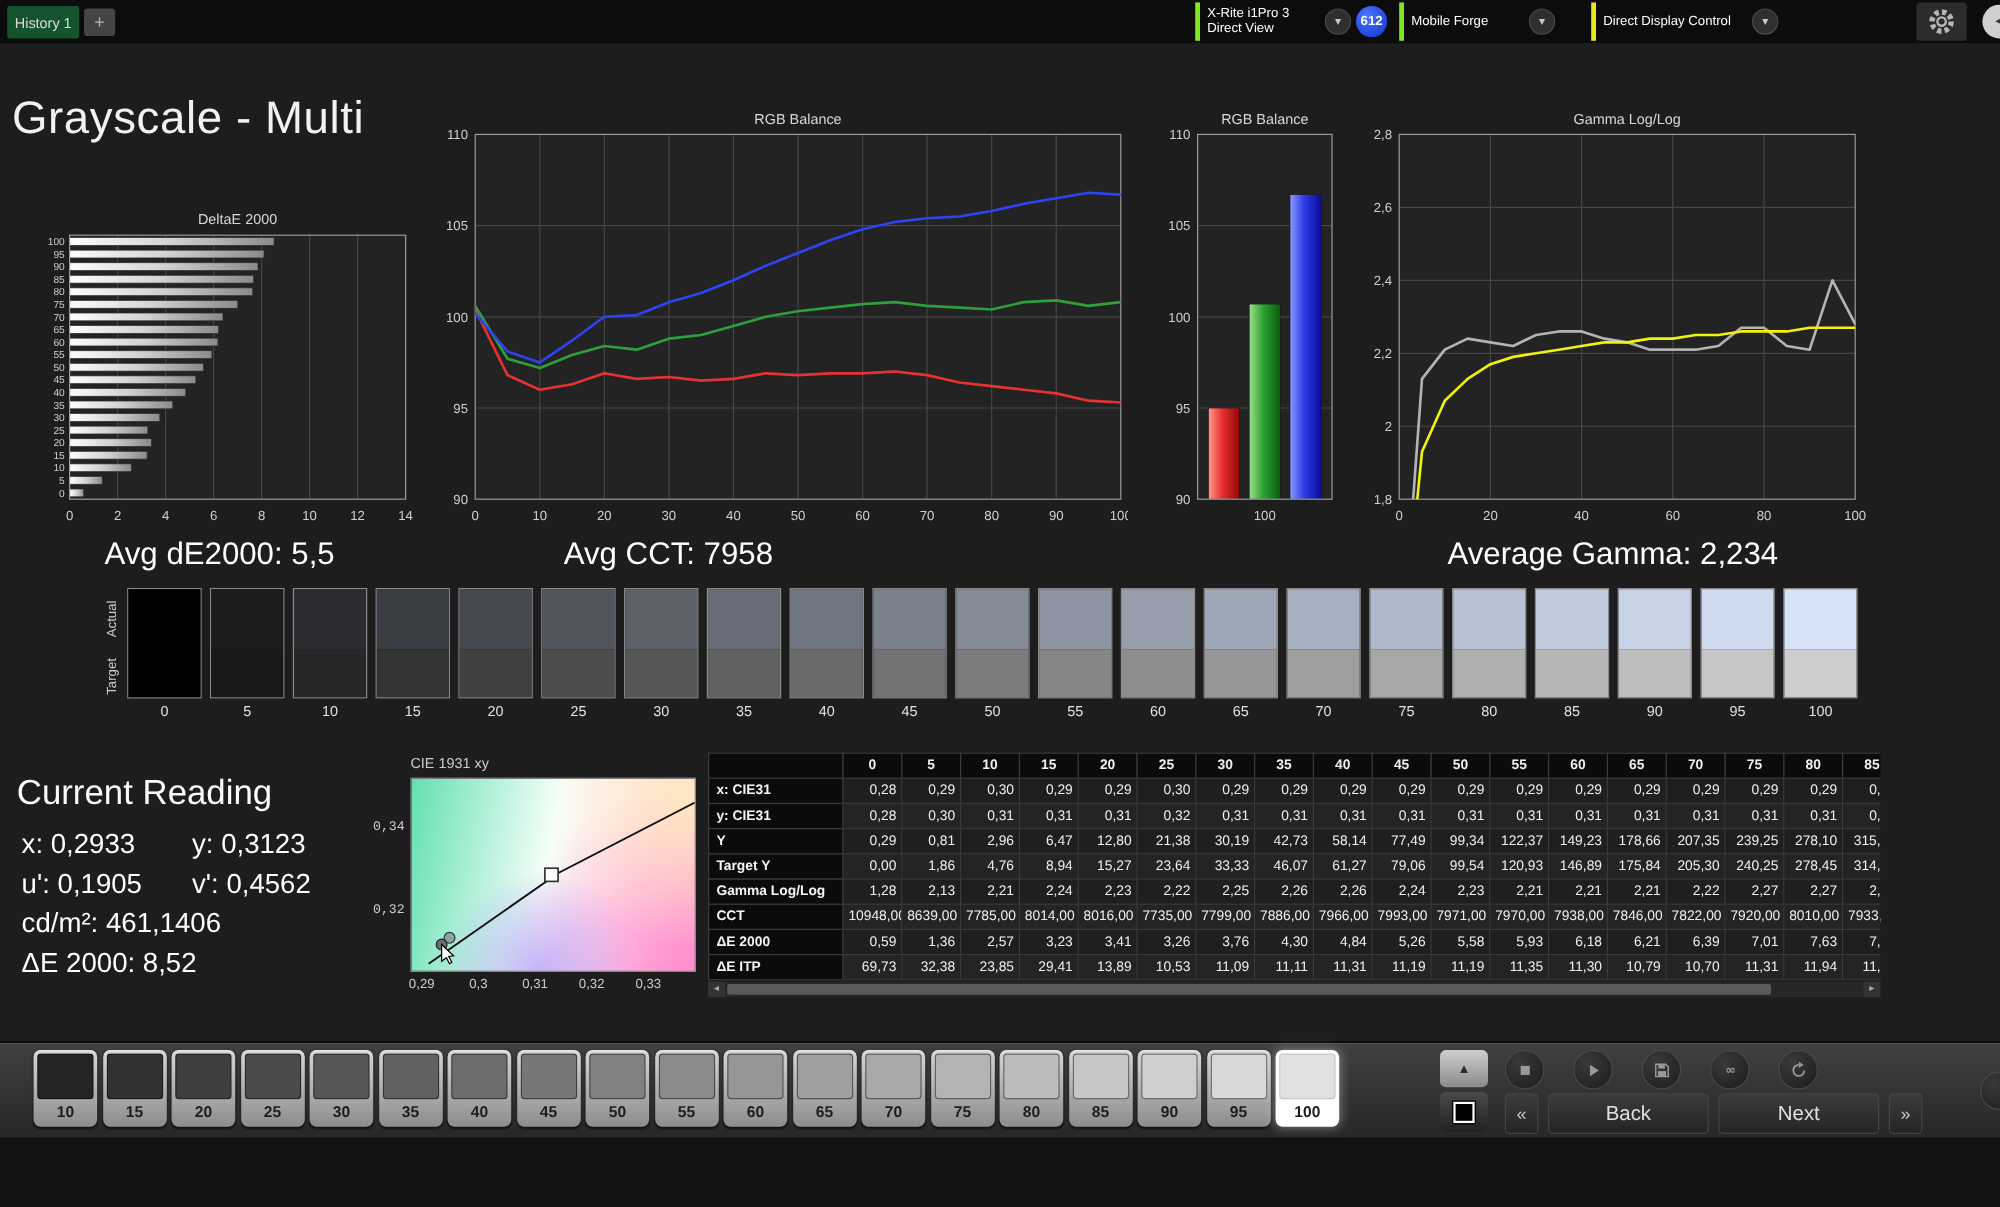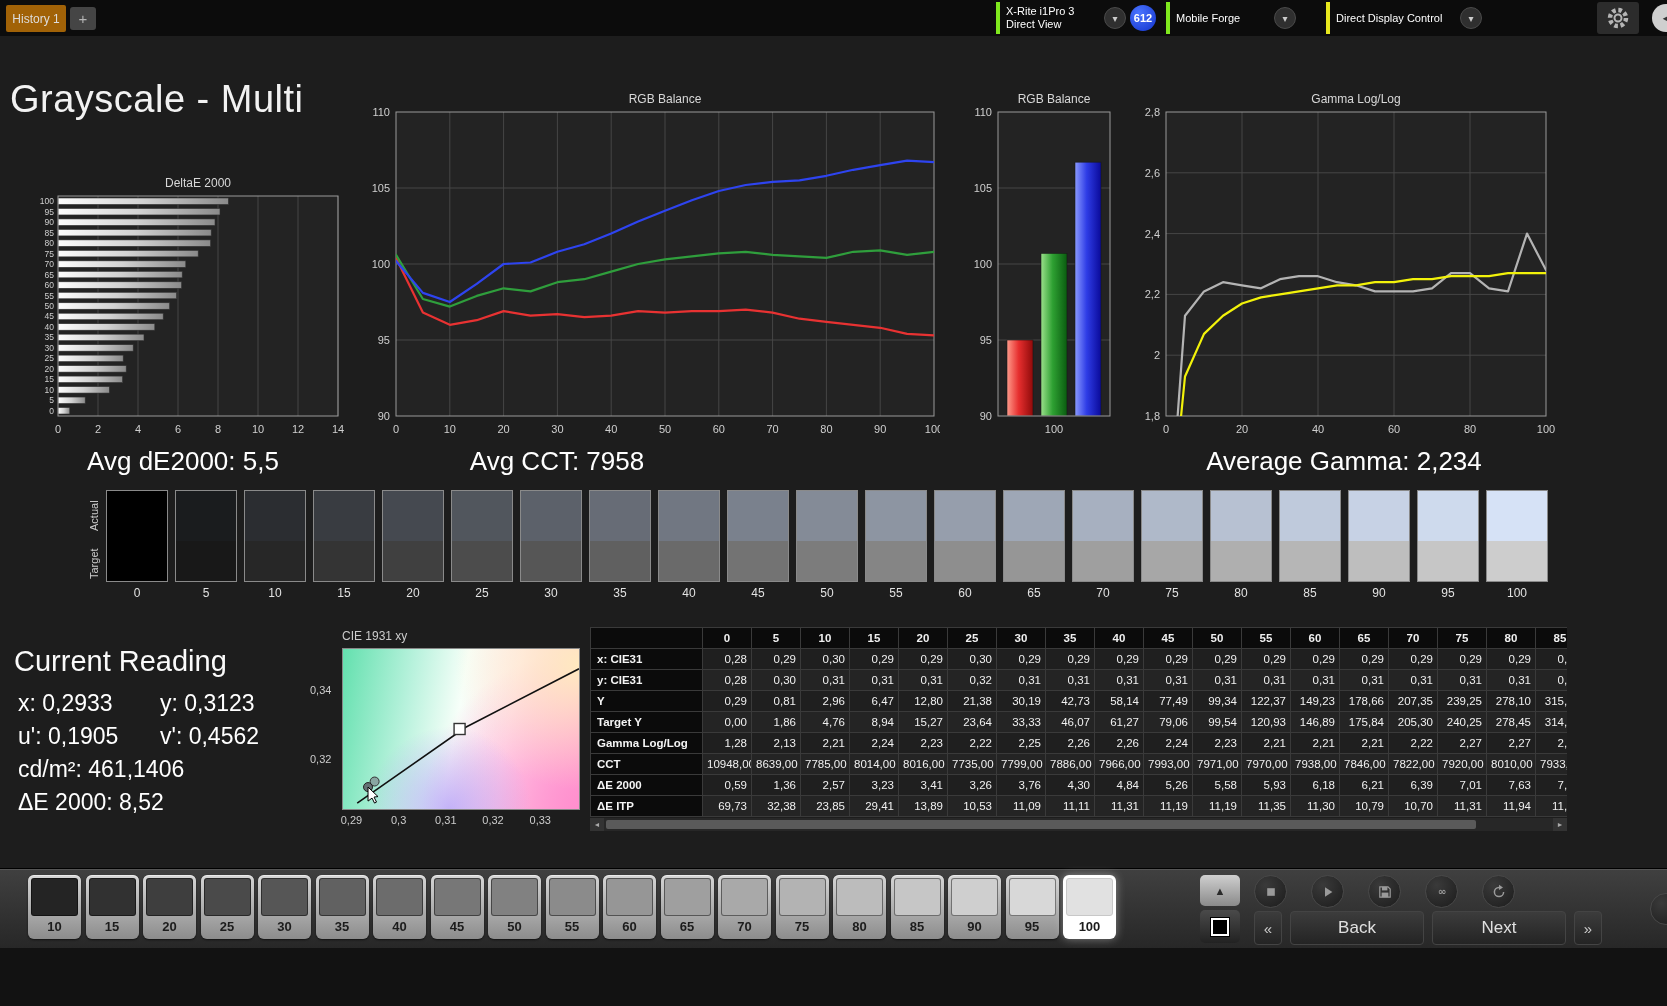--- a/index.html
+++ b/index.html
@@ -1,20 +1,20 @@
 <!DOCTYPE html>
 <html><head>
 <meta charset="utf-8">
 <style>
   html,body{margin:0;padding:0;background:#000;}
   .page{position:relative;width:1667px;height:1006px;background:#1d1d1d;overflow:hidden;
         font-family:"Liberation Sans",sans-serif;-webkit-font-smoothing:antialiased;}
   
   .topbar{position:absolute;left:0;top:0;width:1667px;height:36px;background:#0c0c0c;}
-  .history-tab{position:absolute;left:6px;top:5px;width:60px;height:27px;background:#a16207;color:#ddd;
+  .history-tab{position:absolute;left:6px;top:5px;width:60px;height:27px;background:#14532d;color:#ddd;
         font-size:12px;display:flex;align-items:center;justify-content:center;border-radius:2px;}
   .add-tab{position:absolute;left:70px;top:7px;width:26px;height:23px;background:#454545;color:#b5b5b5;
         font-size:15px;display:flex;align-items:center;justify-content:center;border-radius:3px;}
   .tb-group{position:absolute;top:2px;height:32px;display:flex;align-items:center;}
   .meter-group{left:996px;width:130px;}
   .source-group{left:1166px;width:130px;}
   .display-group{left:1326px;width:156px;}
   .tb-bar{width:4px;height:32px;margin-right:6px;flex:0 0 4px;}
   .bar-green{background:#80e81e;}
   .bar-yellow{background:#e8e81e;}
@@ -56,21 +56,21 @@
   
   .cie-panel{position:absolute;left:310px;top:625px;width:292px;height:212px;}
   .cie-title{position:absolute;left:32px;top:4px;width:236px;text-align:left;font-size:12px;color:#ccc;}
   .cie-plot{position:absolute;left:32px;top:23px;width:236px;height:160px;border:1px solid #888;
      background:
        radial-gradient(circle at 100% 10%, rgba(255,236,190,.95), rgba(255,236,190,0) 45%),
        radial-gradient(circle at 45% 100%, rgba(178,160,250,.75), rgba(178,160,250,0) 40%),
        radial-gradient(circle at 100% 100%, rgba(255,140,205,.9), rgba(255,140,205,0) 55%),
        linear-gradient(100deg,#63e0ae 0%,#b9f2dd 28%,#f7fff9 48%,#ffe9f3 68%,#ffb9dd 92%,#ffa8d4 100%);}
   .cie-plot svg{position:absolute;left:0;top:0;}
-  .cie-ylabels span{position:absolute;left:0;width:28px;text-align:left;font-size:11px;color:#ccc;}
+  .cie-ylabels span{position:absolute;left:0;width:28px;text-align:center;font-size:11px;color:#ccc;font-family:Liberation Mono, monospace;}
   .cie-xlabels span{position:absolute;top:189px;transform:translateX(-50%);font-size:11px;color:#ccc;}
   
   .mtable{position:absolute;left:590px;top:627px;width:977px;height:190px;overflow:hidden;}
   .mtable table{border-collapse:collapse;table-layout:fixed;width:994px;font-size:11.5px;}
   .mtable th,.mtable td{height:21px;padding:0 4px;border:1px solid #3a3a3a;box-sizing:border-box;
         white-space:nowrap;overflow:hidden;}
   .mtable th{background:#0b0b0b;color:#f0f0f0;font-weight:bold;text-align:center;}
   .mtable td.lab{background:#0b0b0b;color:#f5f5f5;font-weight:bold;text-align:left;padding-left:6px;}
   .mtable td.val{background:#1f1f1f;color:#f0f0f0;text-align:right;}
   .mtable tr:nth-child(even) td.val{background:#242424;}

